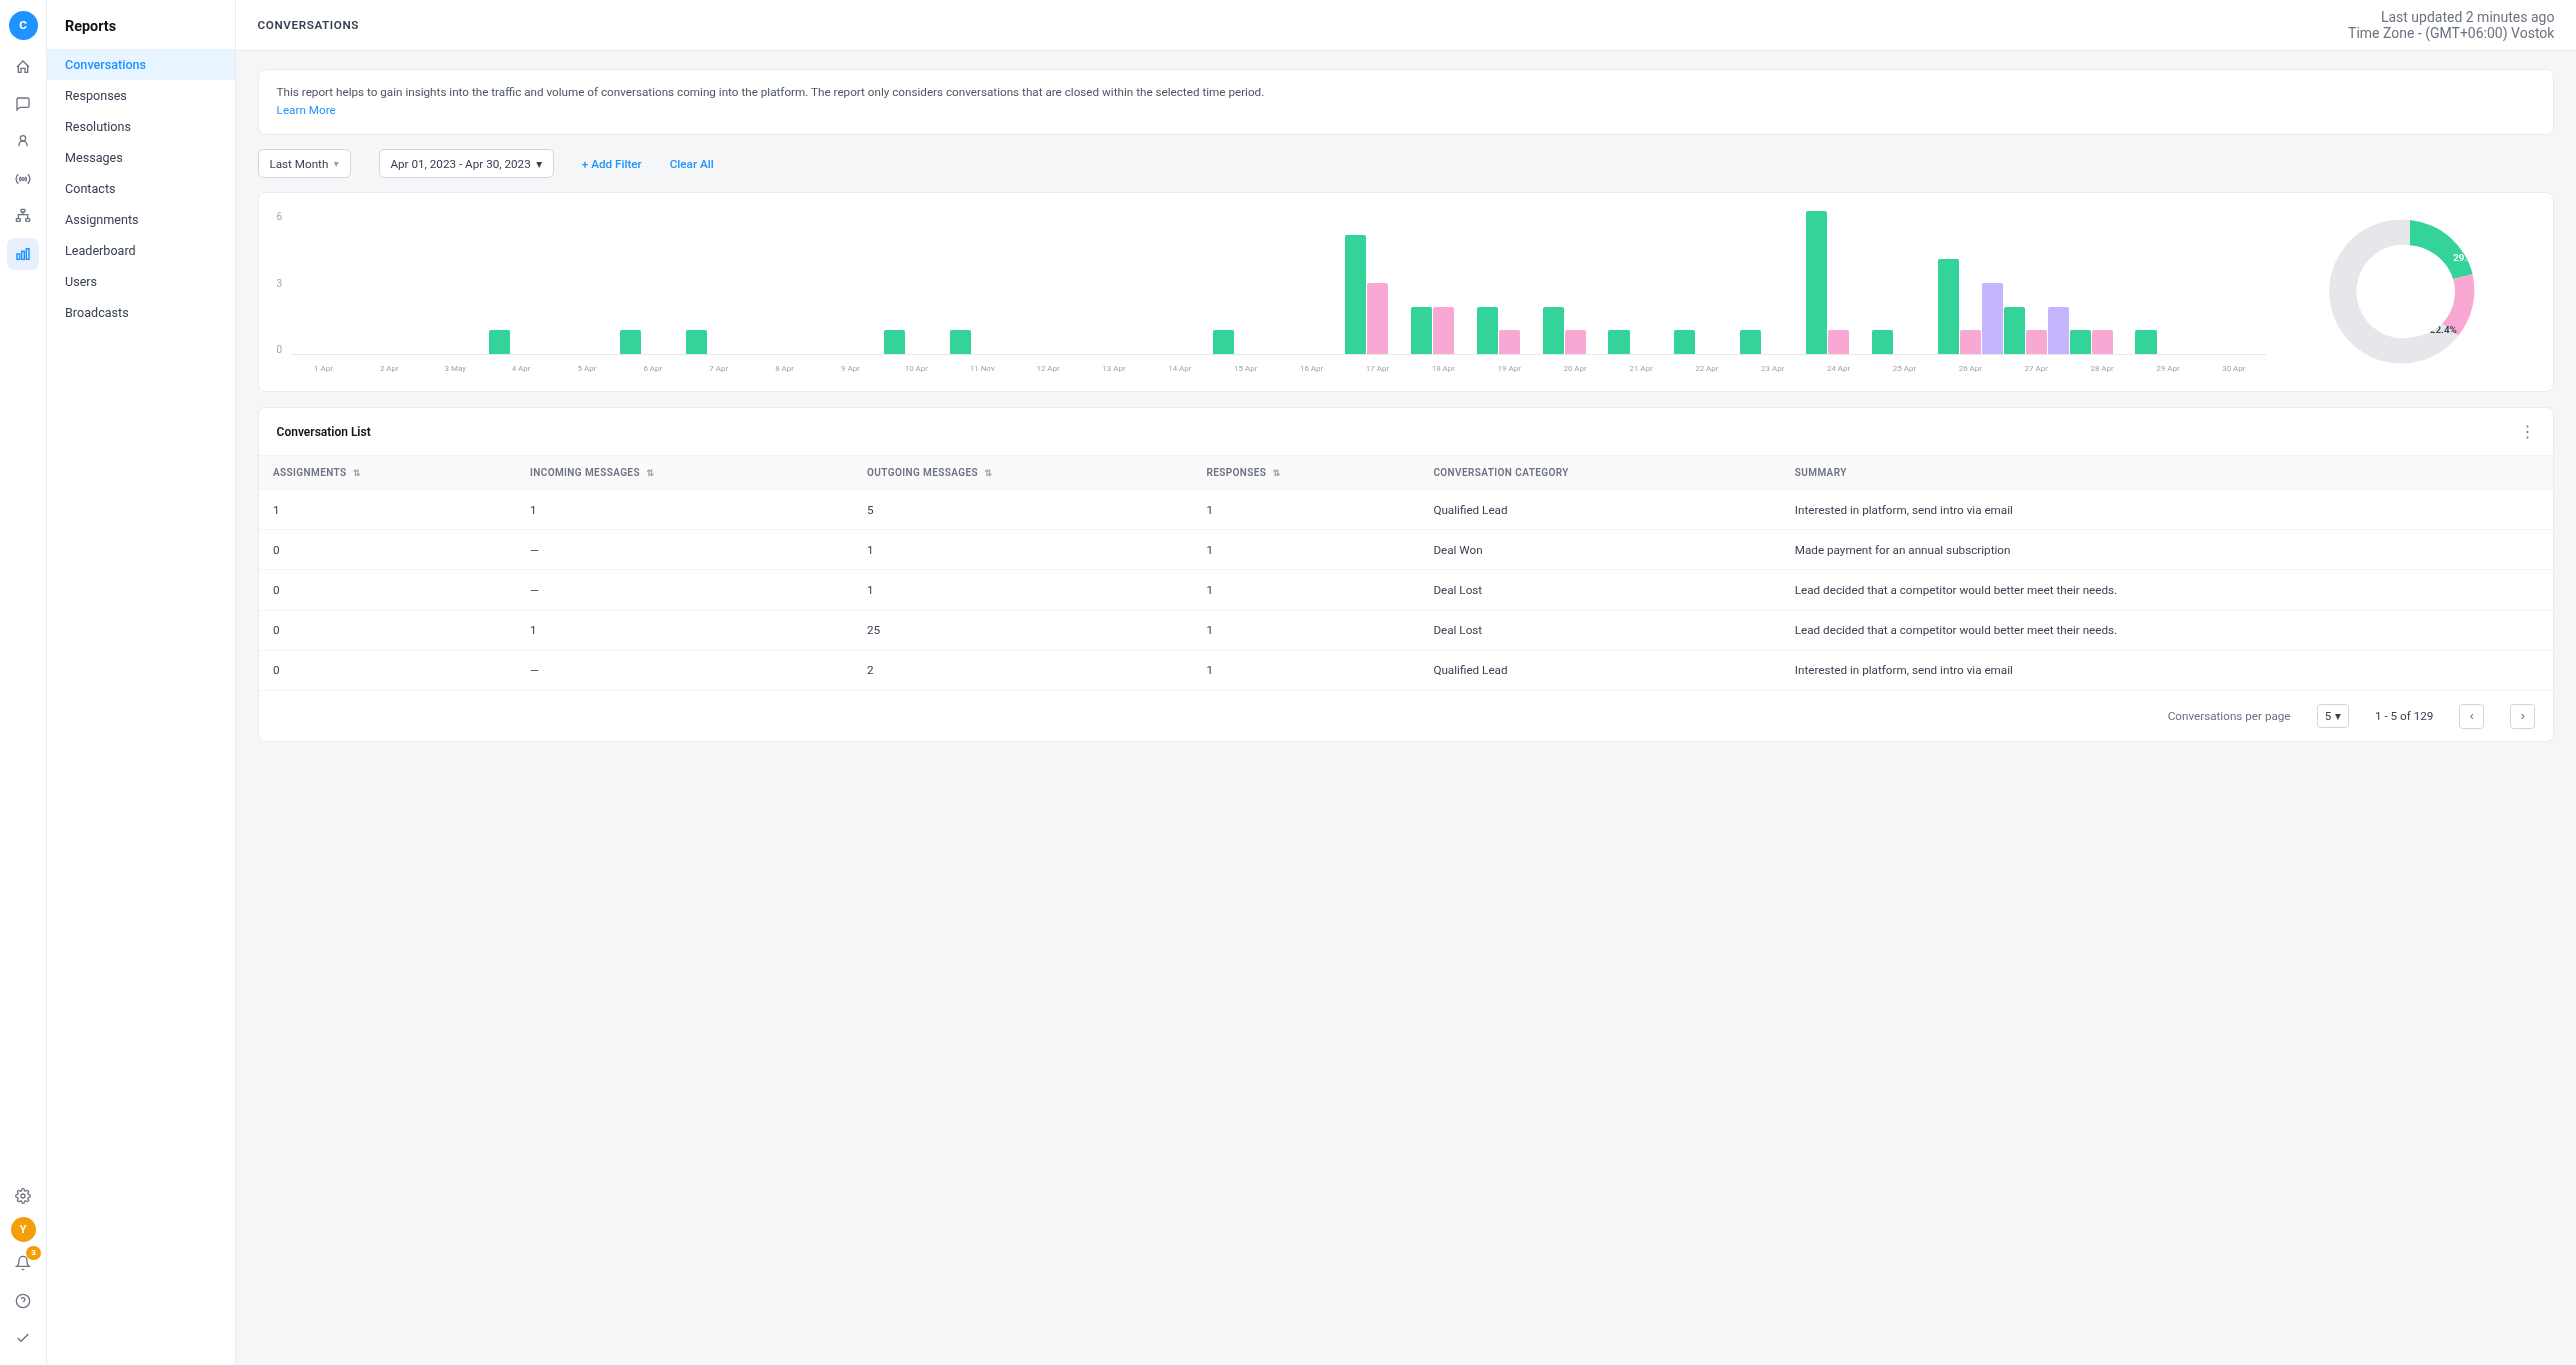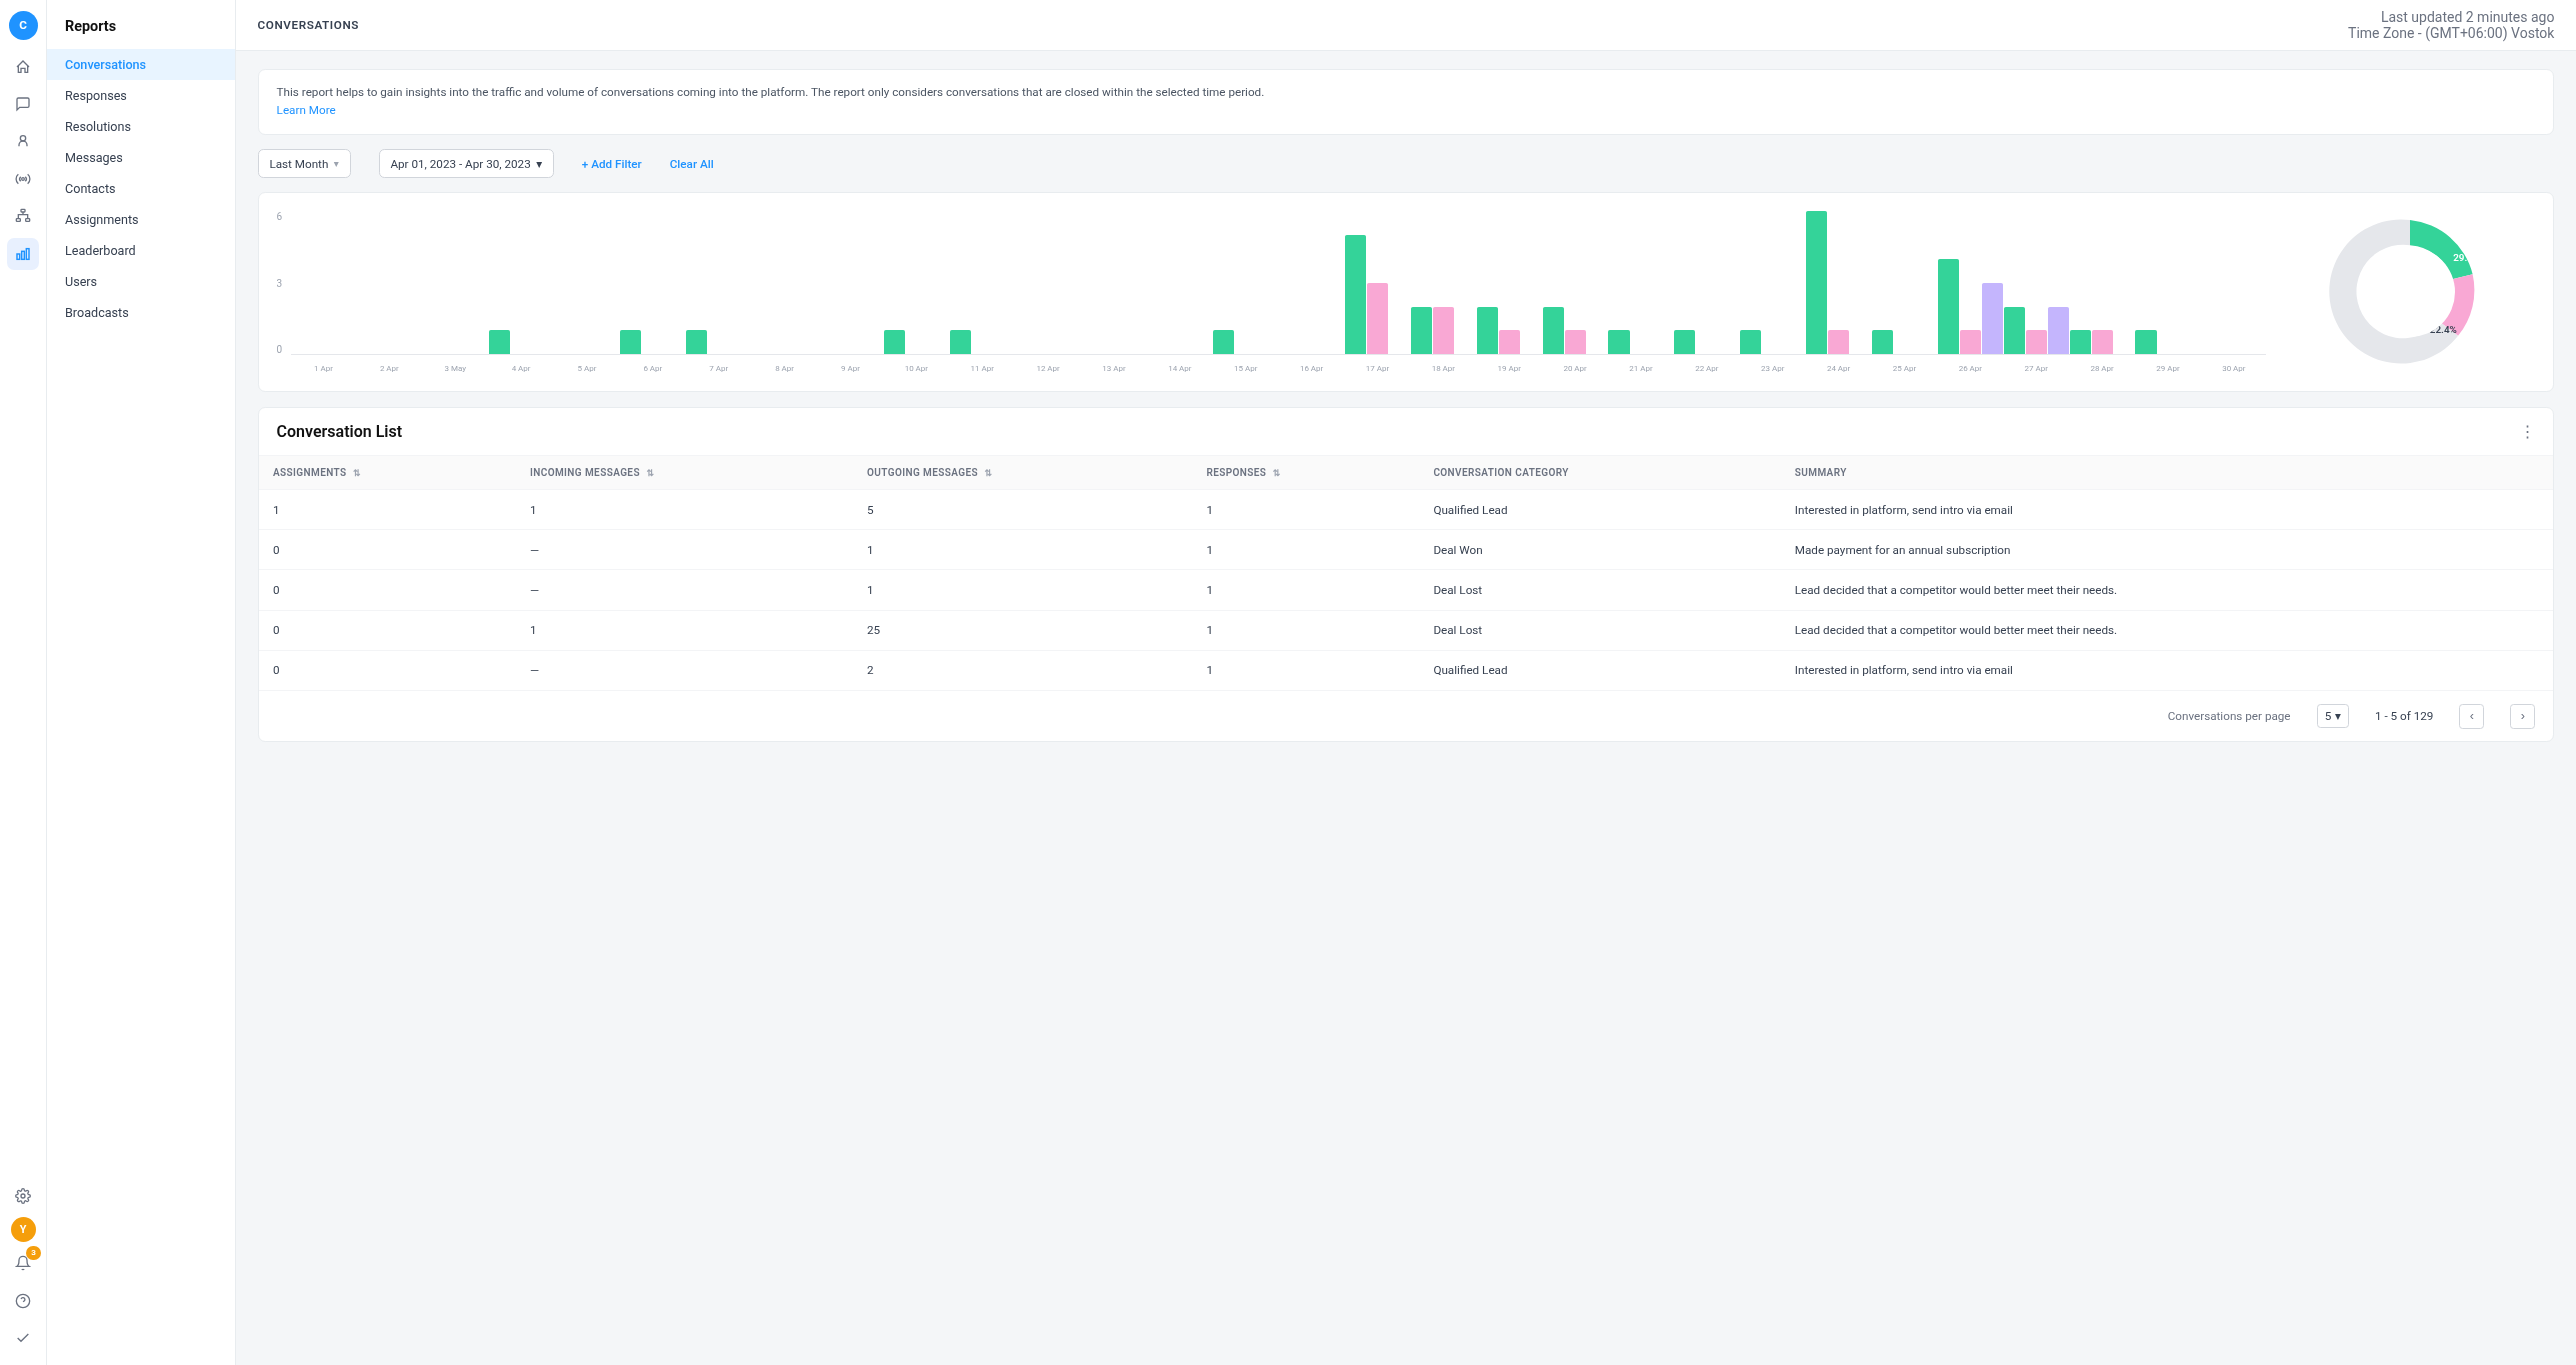--- a/index.html
+++ b/index.html
@@ -212,21 +212,21 @@
       border: 0.9px solid #e8ecef;
       border-radius: 7.2px;
       padding: 0;
       overflow: hidden;
     }
     .conv-list-header {
       display: flex; align-items: center; justify-content: space-between;
       padding: 14.4px 18px;
       border-bottom: 0.9px solid #f3f4f6;
     }
-    .conv-list-title { font-size: 16px; font-weight: 600; color: #111; }
+    .conv-list-title { font-size: 12px; font-weight: 600; color: #111; }
     .more-btn { color: #6b7280; cursor: pointer; font-size: 16px; }
 
     
     .data-table { width: 100%; border-collapse: collapse; }
     .data-table th {
       text-align: left; padding: 10.8px 14.4px;
       font-size: 10px; font-weight: 600; color: #6b7280;
       text-transform: uppercase; letter-spacing: 0.04em;
       border-bottom: 0.9px solid #f3f4f6;
       background: #fafafa;
@@ -542,21 +542,21 @@
             <span class="chart-x-label">1 Apr</span>
             <span class="chart-x-label">2 Apr</span>
             <span class="chart-x-label">3 May</span>
             <span class="chart-x-label">4 Apr</span>
             <span class="chart-x-label">5 Apr</span>
             <span class="chart-x-label">6 Apr</span>
             <span class="chart-x-label">7 Apr</span>
             <span class="chart-x-label">8 Apr</span>
             <span class="chart-x-label">9 Apr</span>
             <span class="chart-x-label">10 Apr</span>
-            <span class="chart-x-label">11 Apr</span>
+            <span class="chart-x-label">11 Nov</span>
             <span class="chart-x-label">12 Apr</span>
             <span class="chart-x-label">13 Apr</span>
             <span class="chart-x-label">14 Apr</span>
             <span class="chart-x-label">15 Apr</span>
             <span class="chart-x-label">16 Apr</span>
             <span class="chart-x-label">17 Apr</span>
             <span class="chart-x-label">18 Apr</span>
             <span class="chart-x-label">19 Apr</span>
             <span class="chart-x-label">20 Apr</span>
             <span class="chart-x-label">21 Apr</span>

